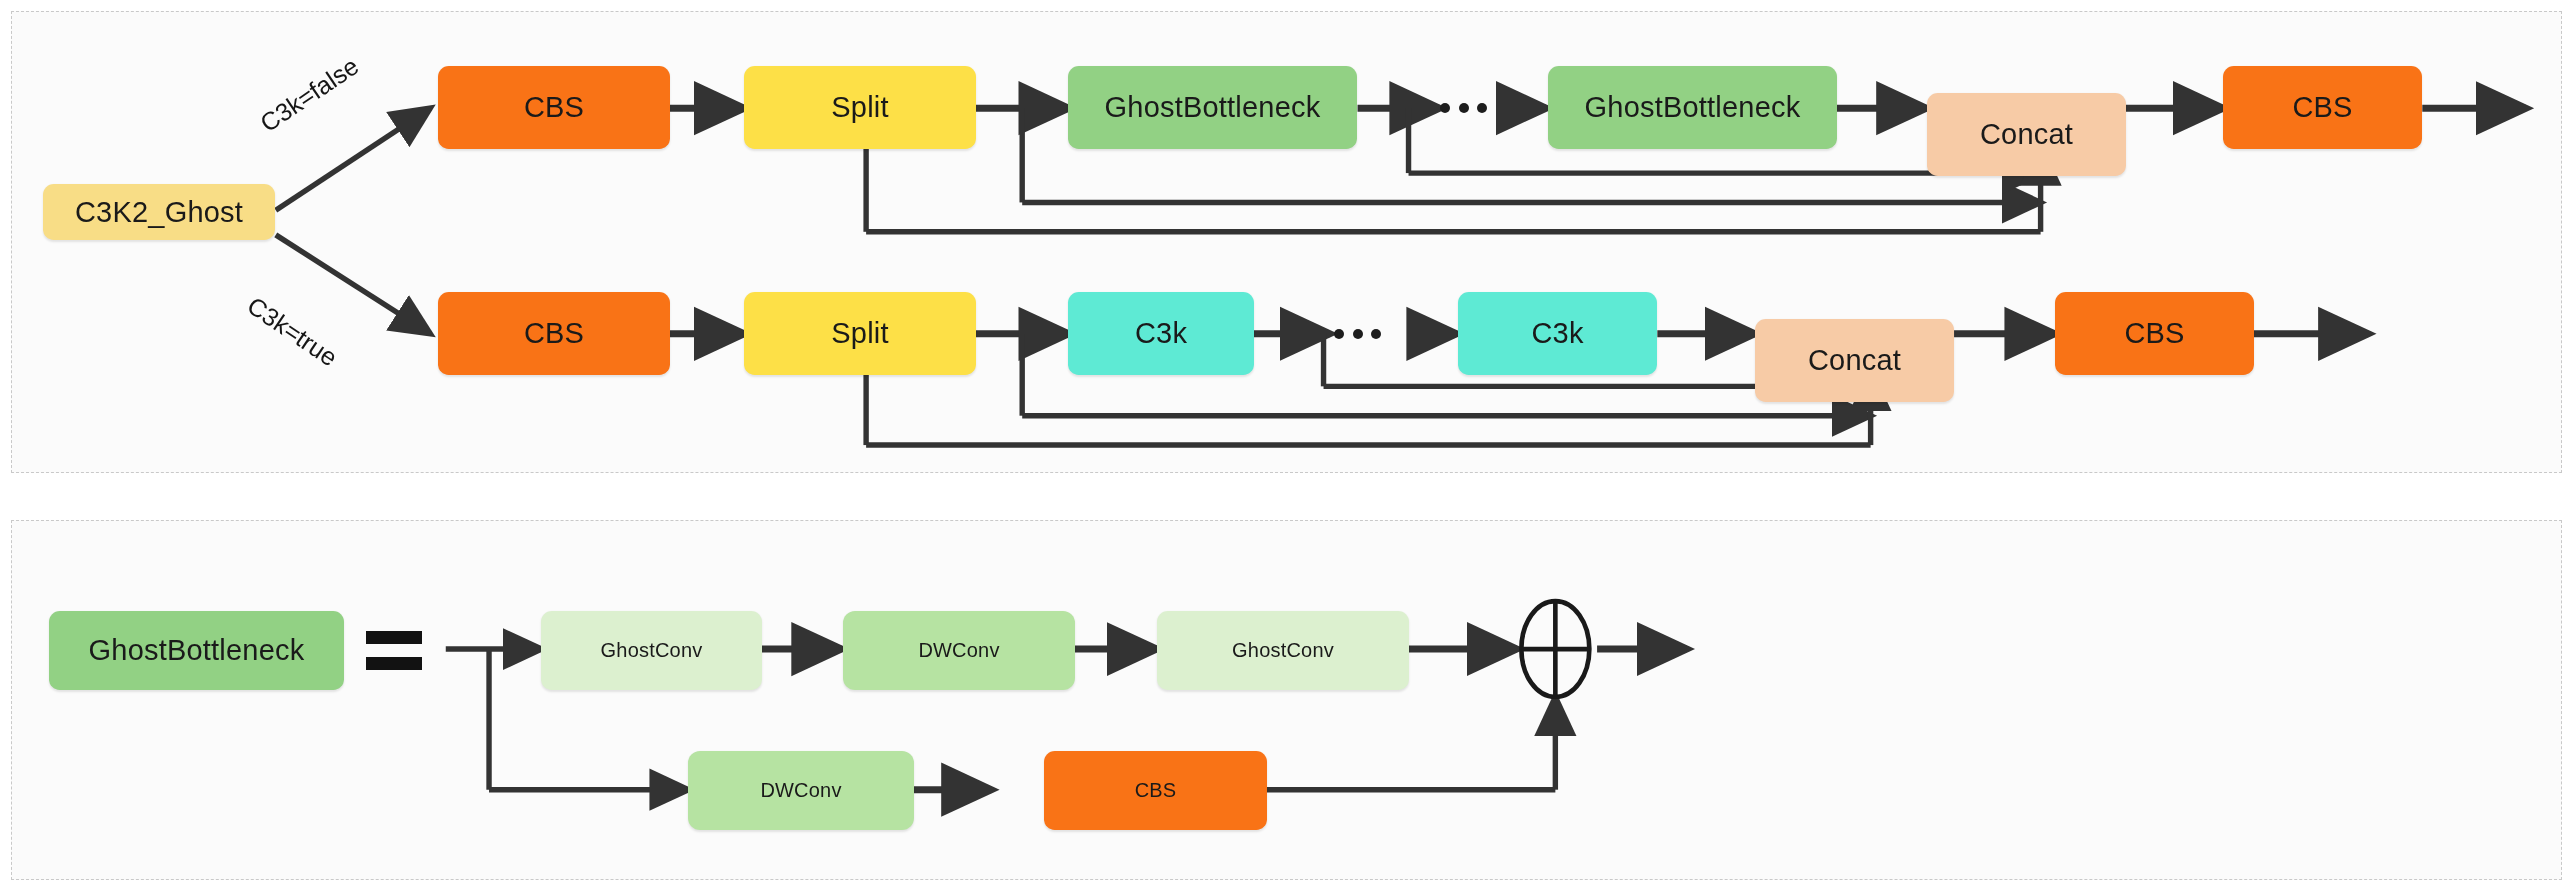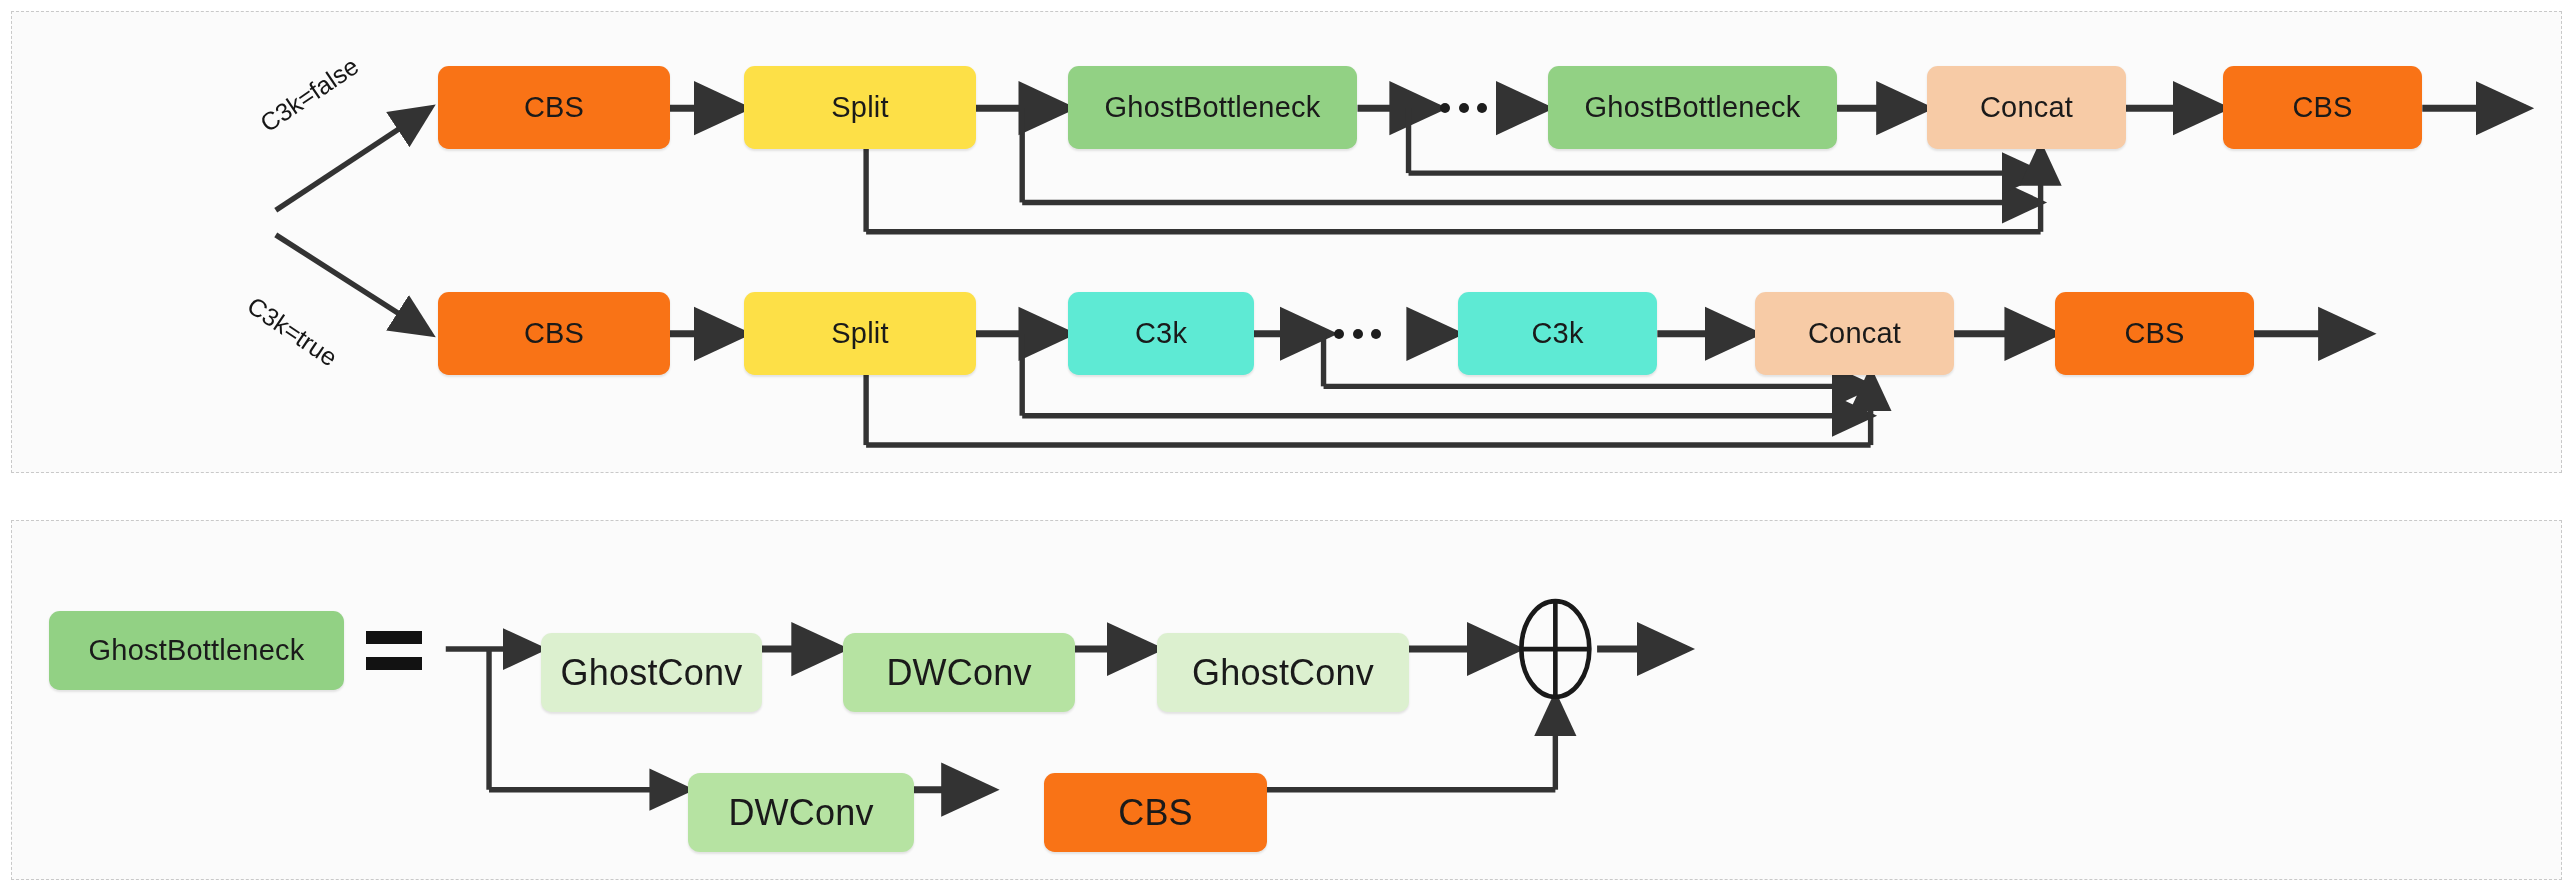--- a/index.html
+++ b/index.html
@@ -38,27 +38,27 @@
     border-radius: 10.8px;
     display: flex;
     align-items: center;
     justify-content: center;
     color: #1a1a1a;
     font-size: 29px;
     letter-spacing: 0.2px;
     white-space: nowrap;
     box-shadow: 0 1.5px 2.3px rgba(0,0,0,0.10);
   }
-  .node.sm { font-size: 36px; margin-top: 22px; }
+  .node.sm { font-size: 20px; }
 
   .c-yellow  { background: #f8dd86; }
   .c-blue    { background: #f97316; }
   .c-gray    { background: #fde047; }
   .c-green   { background: #92d184; }
-  .c-orange  { background: #f7cba6; }
+  .c-orange  { background: #f7cba6; margin-top: 27px; }
   .c-cyan    { background: #5eead4; }
   .c-lgreen  { background: #dcf0cf; }
   .c-mgreen  { background: #b6e3a2; border-radius: 12px; }
 
   .edge-label {
     position: absolute;
     font-size: 25px;
     color: #161616;
     white-space: nowrap;
     transform-origin: left top;
@@ -168,20 +168,21 @@
       <path d="M1180,1022 L1282,1022" stroke-width="9" marker-end="url(#ah)"></path>
       <path d="M1636,1022 L2012,1022" stroke-width="7"></path>
       <path d="M2012,1022 L2012,902" stroke-width="7" marker-end="url(#ah)"></path>
 
       <ellipse cx="2012" cy="840" rx="44" ry="62" stroke="#1a1a1a" stroke-width="6" fill="none"></ellipse>
       <path d="M1968,840 L2056,840" stroke="#1a1a1a" stroke-width="6"></path>
       <path d="M2012,778 L2012,902" stroke="#1a1a1a" stroke-width="6"></path>
     </g>
   </svg>
 
+  <div class="node c-yellow" style="left:43px; top:184px; width:232px; height:56px;">C3K2_Ghost</div>
 
   <div class="edge-label" style="left:255px; top:114px; transform: rotate(-34deg);">C3k=false</div>
   <div class="edge-label" style="left:258px; top:291px; transform: rotate(34deg);">C3k=true</div>
 
   <div class="node c-blue" style="left:438px; top:66px; width:232px; height:83px;">CBS</div>
   <div class="node c-gray" style="left:744px; top:66px; width:232px; height:83px;">Split</div>
   <div class="node c-green" style="left:1068px; top:66px; width:289px; height:83px;">GhostBottleneck</div>
   <div class="dots" style="left:1440px; top:103px;">
     <i></i>
       <i></i>

